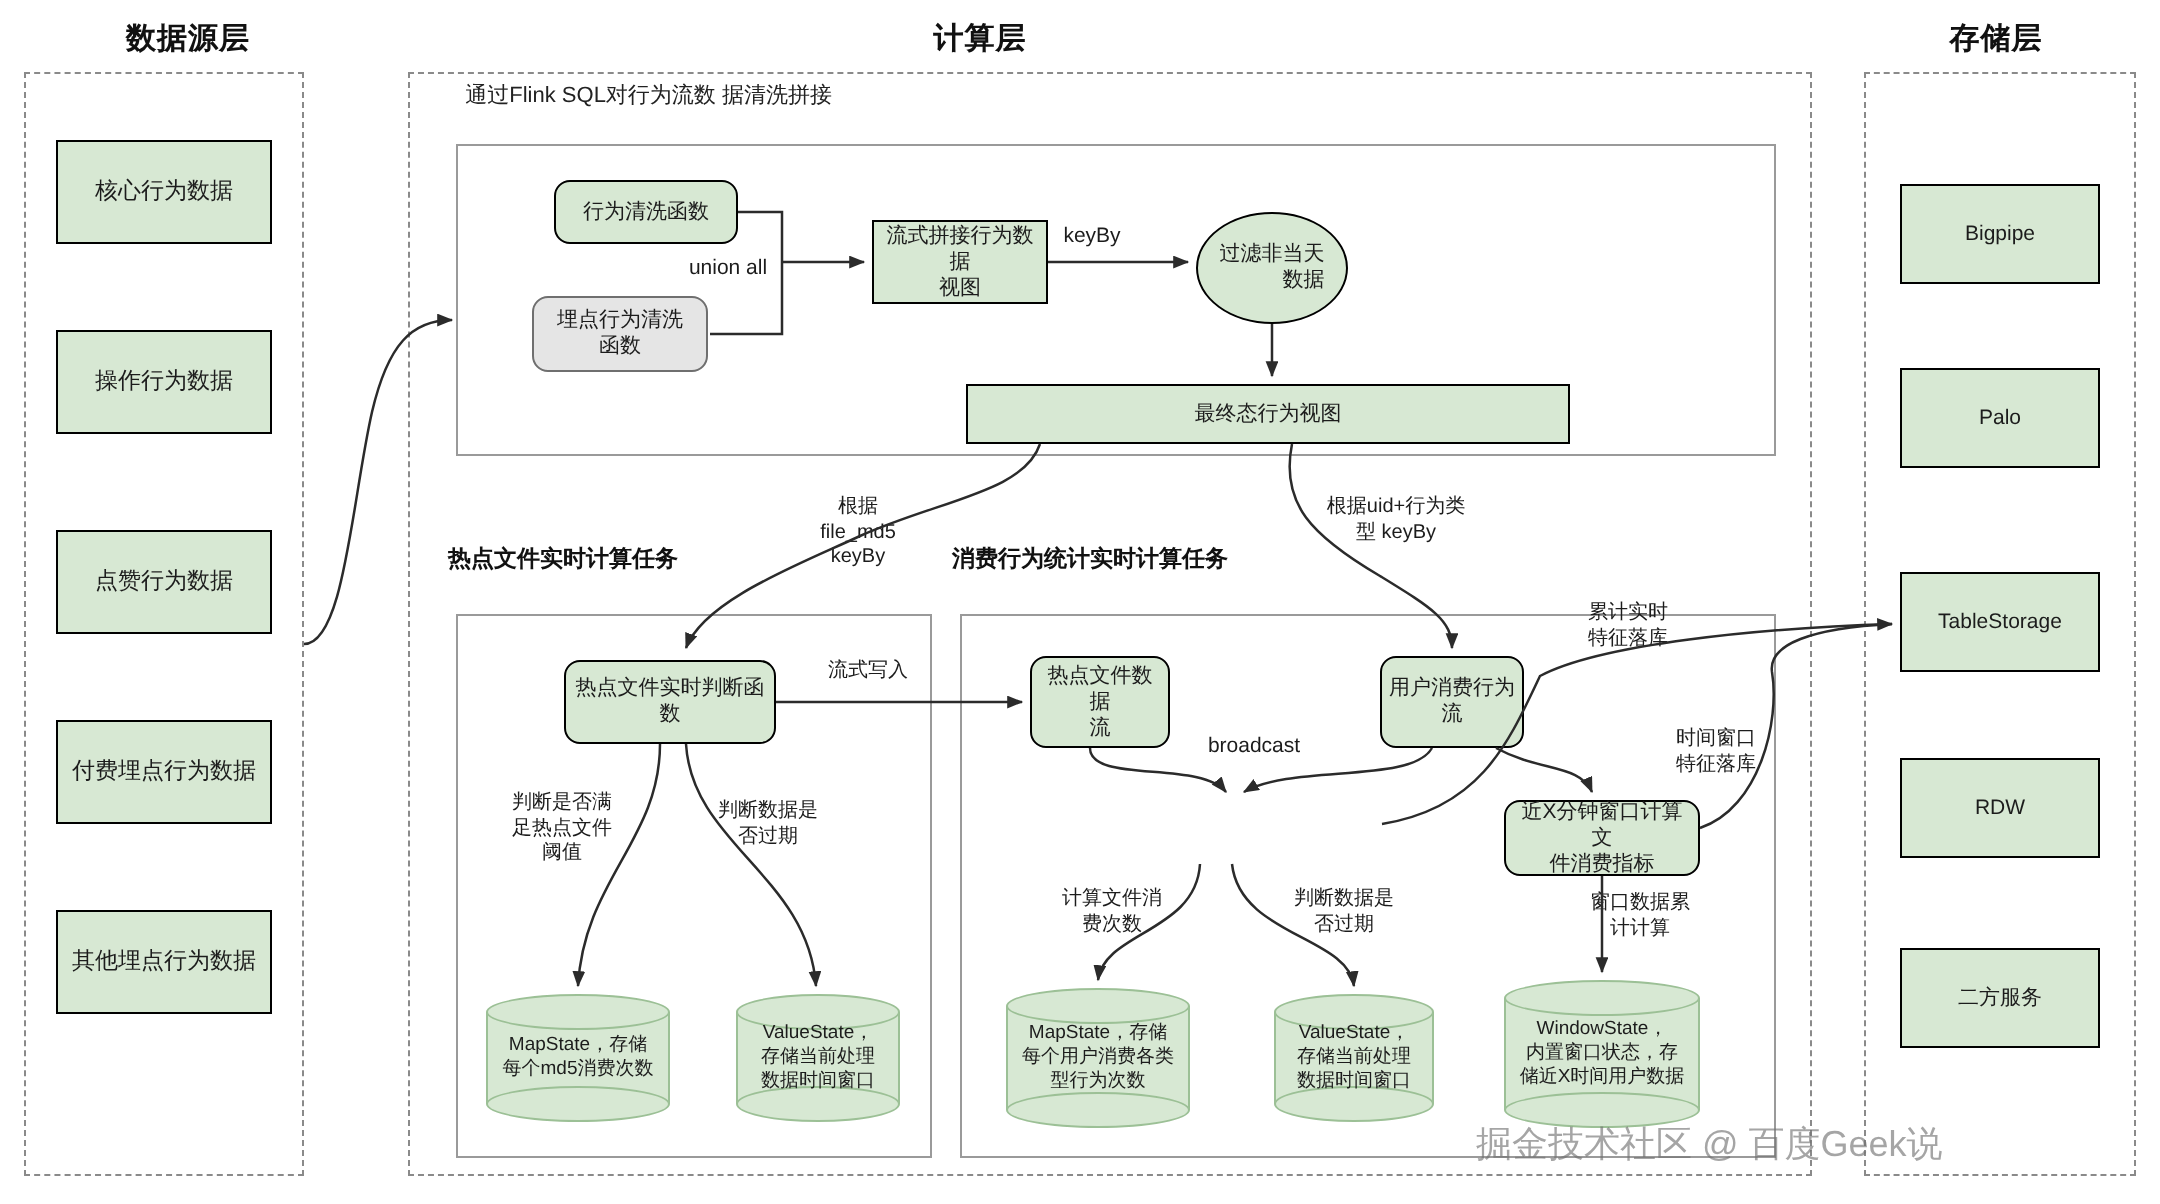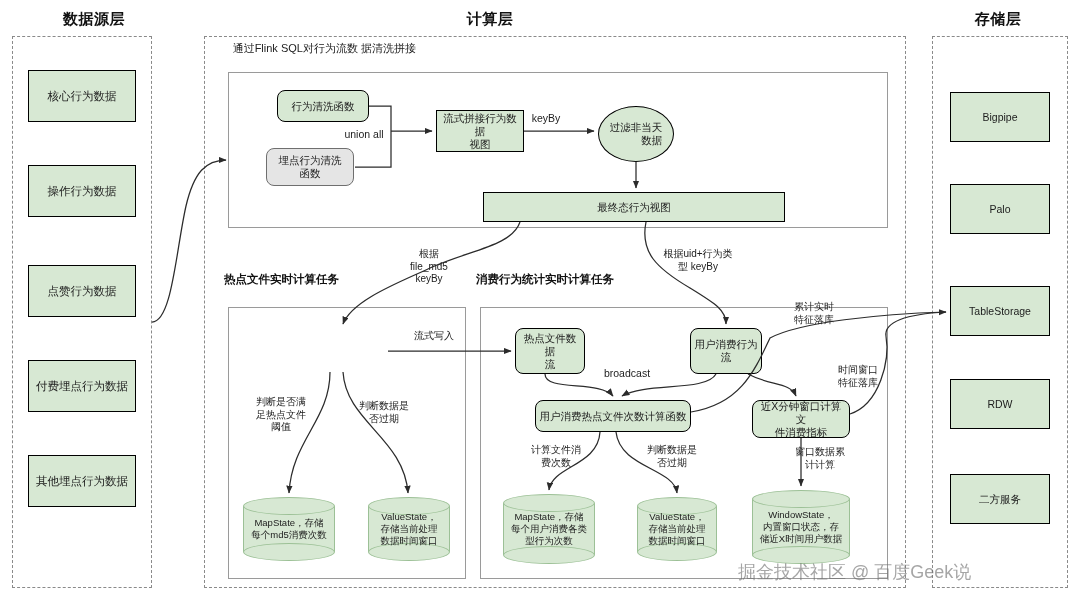--- a/index.html
+++ b/index.html
@@ -70,20 +70,22 @@
   <div class="node ellipse" style="left:598px;top:106px;width:76px;height:56px;white-space:pre-line;">过滤非当天
 数据</div>
   <div class="node rect" style="left:483px;top:192px;width:302px;height:30px;">最终态行为视图</div>
 
   <div class="edgelabel en" style="left:332px;top:128px;width:64px;">union all</div>
   <div class="edgelabel en" style="left:522px;top:112px;width:48px;">keyBy</div>
 
   <div class="grouplabel" style="left:224px;top:272px;">热点文件实时计算任务</div>
   <div class="solidframe" style="left:228px;top:307px;width:238px;height:272px;"></div>
 
+  <div class="node round" style="left:282px;top:330px;width:106px;height:42px;white-space:pre-line;">热点文件实时判断函
+数</div>
 
   <div class="cyl" style="left:243px;top:497px;width:92px;height:64px;">
     <div class="body"></div>
     <div class="bot"></div>
     <div class="top"></div>
     <div class="txt" style="white-space:pre-line;">MapState，存储
 每个md5消费次数</div>
   </div>
   <div class="cyl" style="left:368px;top:497px;width:82px;height:64px;">
     <div class="body"></div>
@@ -104,21 +106,20 @@
 否过期</div>
   <div class="edgelabel" style="left:402px;top:330px;width:64px;">流式写入</div>
 
   <div class="grouplabel" style="left:476px;top:272px;">消费行为统计实时计算任务</div>
   <div class="solidframe" style="left:480px;top:307px;width:408px;height:272px;"></div>
 
   <div class="node round" style="left:515px;top:328px;width:70px;height:46px;white-space:pre-line;">热点文件数据
 流</div>
   <div class="node round" style="left:690px;top:328px;width:72px;height:46px;white-space:pre-line;">用户消费行为
 流</div>
-  <div class="node round" style="left:535px;top:400px;width:156px;height:32px;">用户消费热点文件次数计算函数</div>
   <div class="node round" style="left:752px;top:400px;width:98px;height:38px;white-space:pre-line;">近X分钟窗口计算文
 件消费指标</div>
 
   <div class="cyl" style="left:503px;top:494px;width:92px;height:70px;">
     <div class="body"></div>
     <div class="bot"></div>
     <div class="top"></div>
     <div class="txt" style="white-space:pre-line;">MapState，存储
 每个用户消费各类
 型行为次数</div>

